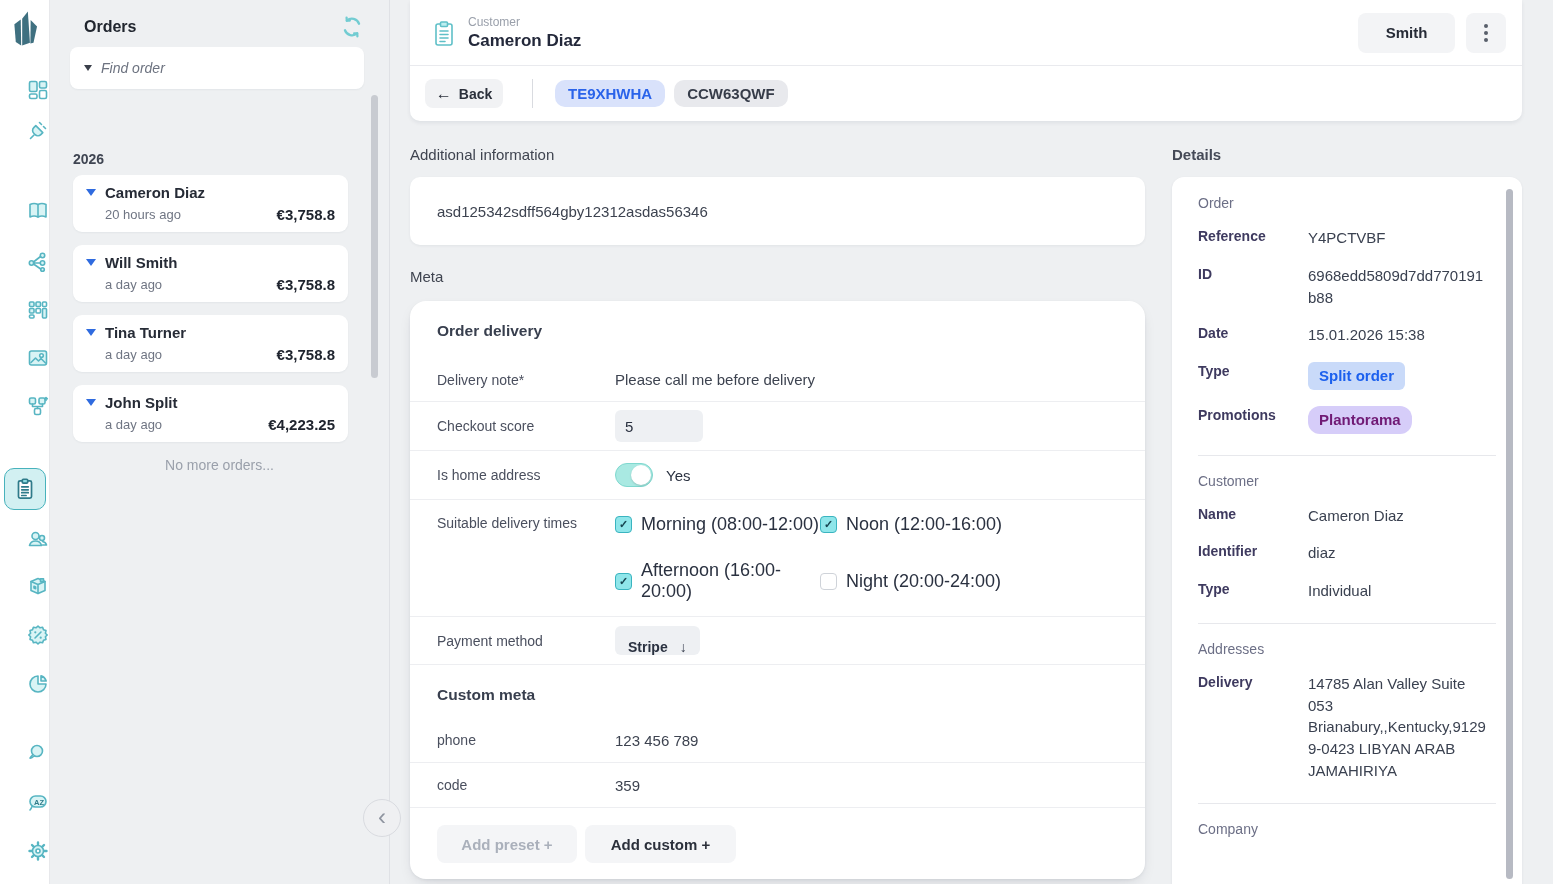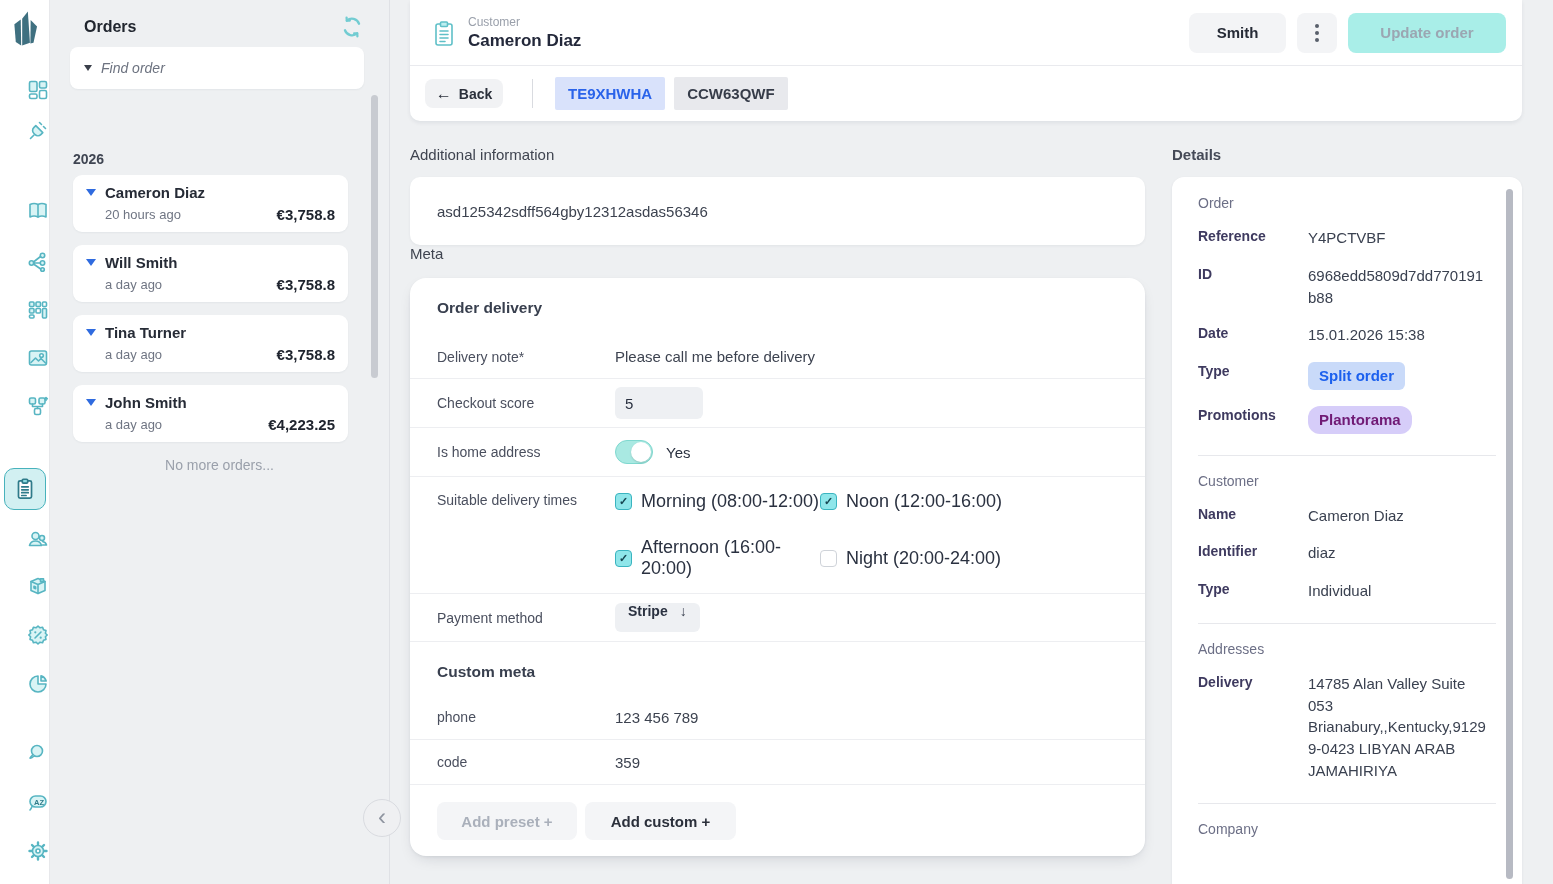--- a/index.html
+++ b/index.html
@@ -41,50 +41,50 @@
   .header-actions { margin-left:auto; display:flex; align-items:center; gap:11px; }
   .btn { border:none; border-radius:8px; font-family:inherit; font-weight:bold; font-size:15px; cursor:pointer; }
   .btn-cancel { width:97px; height:40px; background:#f3f4f6; color:#262b36; }
   .btn-kebab { width:40px; height:40px; background:#f3f4f6; display:flex; flex-direction:column; align-items:center; justify-content:center; gap:3px; }
   .btn-kebab i { width:4px; height:4px; border-radius:50%; background:#595f6b; }
   .btn-update { width:158px; height:40px; background:#a9eee8; color:#9ba6b2; }
   .header-row2 { height:55px; display:flex; align-items:center; padding:0 15px; }
   .btn-back { width:78px; height:29px; background:#f1f2f4; color:#2b303b; font-size:14px; display:flex; align-items:center; justify-content:center; gap:7px; }
   .back-arrow { font-size:16px; line-height:1; }
   .vdivider { width:1px; height:29px; background:#d9dbe0; margin:0 22px 0 29px; }
-  .tag { height:33px; display:flex; align-items:center; padding:0 13px; border-radius:2px; font-size:15px; font-weight:bold; margin-right:9px; cursor:pointer; }
+  .tag { height:27px; display:flex; align-items:center; padding:0 13px; border-radius:10px; font-size:15px; font-weight:bold; margin-right:9px; cursor:pointer; }
   .tag-blue { background:#d9e2fb; color:#2a63ea; }
   .tag-gray { background:#e8e9ed; color:#363c49; }
 
   .content { position:absolute; left:20px; top:122px; width:735px; }
   .section-heading { font-size:15px; font-weight:500; color:#3f4450; }
   .h-addinfo { margin-top:24px; }
   .addinfo-card { margin-top:14px; height:68px; background:#ffffff; border-radius:10px; box-shadow:0 1px 3px rgba(20,30,50,.06); display:flex; align-items:center; padding:0 27px; font-size:15px; color:#3d4350; }
-  .h-meta { }
+  .h-meta { margin-top:23px; }
   .meta-card { margin-top:16px; background:#ffffff; border-radius:16px; box-shadow:0 6px 16px -6px rgba(20,30,50,.18), 0 1px 3px rgba(20,30,50,.06); padding-top:21px; }
   .meta-subheading { padding:0 27px; font-size:15.5px; font-weight:bold; color:#383f4e; margin-bottom:18px; }
   .meta-row { display:flex; align-items:center; min-height:44px; border-bottom:1px solid #edeef1; padding-left:27px; }
   .meta-row:last-of-type { border-bottom:none; }
   .meta-label { width:178px; flex:none; font-size:14px; color:#4a4f5e; }
   .row-score { min-height:49px; }
   .score-input { width:88px; height:32px; background:#eef0f3; border:none; border-radius:6px; font-family:inherit; font-size:15px; color:#2a3140; padding:0 10px; }
   .row-toggle { min-height:49px; }
   .toggle-wrap { display:flex; align-items:center; gap:13px; }
   .toggle { width:38px; height:24px; border-radius:12px; background:#a9e9e2; border:1px solid #7fd8cf; position:relative; cursor:pointer; }
   .toggle .knob { position:absolute; right:1px; top:1px; width:20px; height:20px; border-radius:50%; background:#ffffff; box-shadow:0 1px 2px rgba(0,0,0,.15); }
   .toggle-state { font-size:15px; color:#2a3140; }
   .row-times { align-items:flex-start; padding-top:14px; padding-bottom:14px; }
   .times-grid { display:grid; grid-template-columns:205px auto; row-gap:25px; }
   .chk-item { display:flex; align-items:center; gap:9px; cursor:pointer; }
   .checkbox { width:17px; height:17px; border-radius:4px; background:#ffffff; border:1px solid #cfd3d9; flex:none; display:flex; align-items:center; justify-content:center; }
   .checkbox.checked { background:#8fe6ea; border-color:#3ab4c0; }
   .checkbox.checked::after { content:"✓"; font-size:11px; font-weight:bold; color:#174652; }
   .chk-label { font-size:18px; color:#2a3140; }
   .row-payment { min-height:48px; }
-  .dropdown-btn { height:29px; background:#eef0f3; border:none; border-radius:6px; display:flex; align-items:flex-start; gap:12px; padding:0 13px; font-family:inherit; cursor:pointer; }
+  .dropdown-btn { height:29px; background:#eef0f3; border:none; border-radius:6px; display:flex; align-items:flex-end; gap:12px; padding:0 13px; font-family:inherit; cursor:pointer; }
   .dropdown-btn .dd-label { font-size:14px; font-weight:bold; color:#2a3140; }
   .dropdown-btn .dd-arrow { font-size:14px; color:#3a4150; }
   .custom-meta-heading { padding:21px 27px 0; margin-bottom:14px; }
   .row-kv { min-height:45px; }
   .kv-value { font-size:15px; color:#3d4350; }
   .meta-actions { display:flex; gap:8px; padding:17px 27px 16px; }
   .btn-addpreset { width:140px; height:38px; background:#f4f5f7; color:#aab0bb; }
   .btn-addcustom { width:151px; height:38px; background:#f4f5f7; color:#2b303b; }
 
   
@@ -282,21 +282,21 @@
         <span class="order-name">Tina Turner</span>
       </div>
     <div class="order-row2">
         <span class="order-time">a day ago</span>
         <span class="order-amount">€3,758.8</span>
       </div>
   </div>
   <div class="order-card">
     <div class="order-row1">
         <span class="order-caret"></span>
-        <span class="order-name">John Smith</span>
+        <span class="order-name">John Split</span>
       </div>
     <div class="order-row2">
         <span class="order-time">a day ago</span>
         <span class="order-amount">€4,223.25</span>
       </div>
   </div>
 
   <div class="no-more">No more orders...</div>
   <div class="panel-scrollbar"></div>
 </div>
@@ -320,21 +320,20 @@
           <div class="entity-name">Cameron Diaz</div>
         </div>
       </div>
       <div class="header-actions">
         <button class="btn btn-cancel">Smith</button>
         <button class="btn btn-kebab" aria-label="more">
           <i></i>
             <i></i>
             <i></i>
         </button>
-        <button class="btn btn-update">Update order</button>
       </div>
     </div>
     <div class="header-row2">
       <button class="btn btn-back">
         <span class="back-arrow">←</span>
         <span>Back</span>
       </button>
       <div class="vdivider"></div>
       <div class="tag tag-blue">TE9XHWHA</div>
       <div class="tag tag-gray">CCW63QWF</div>

